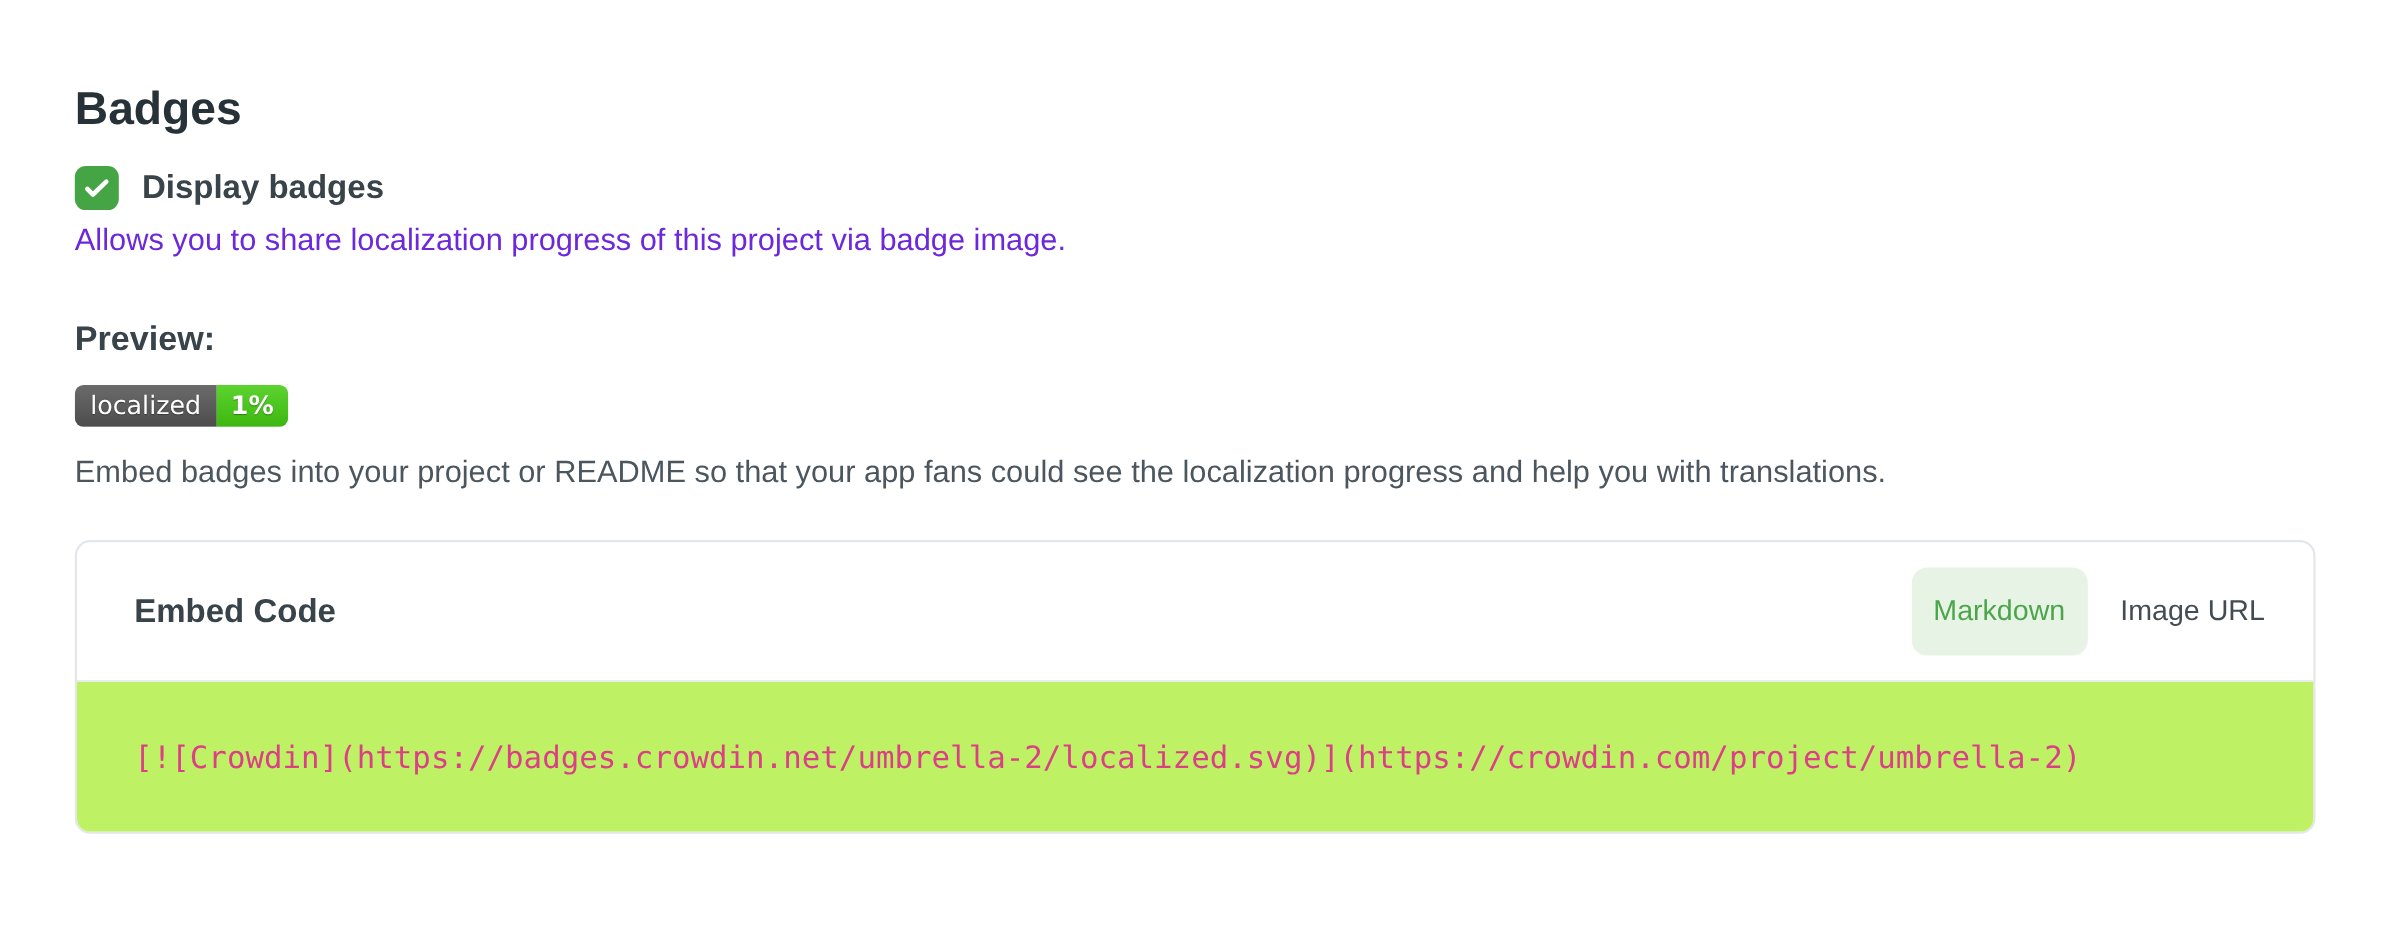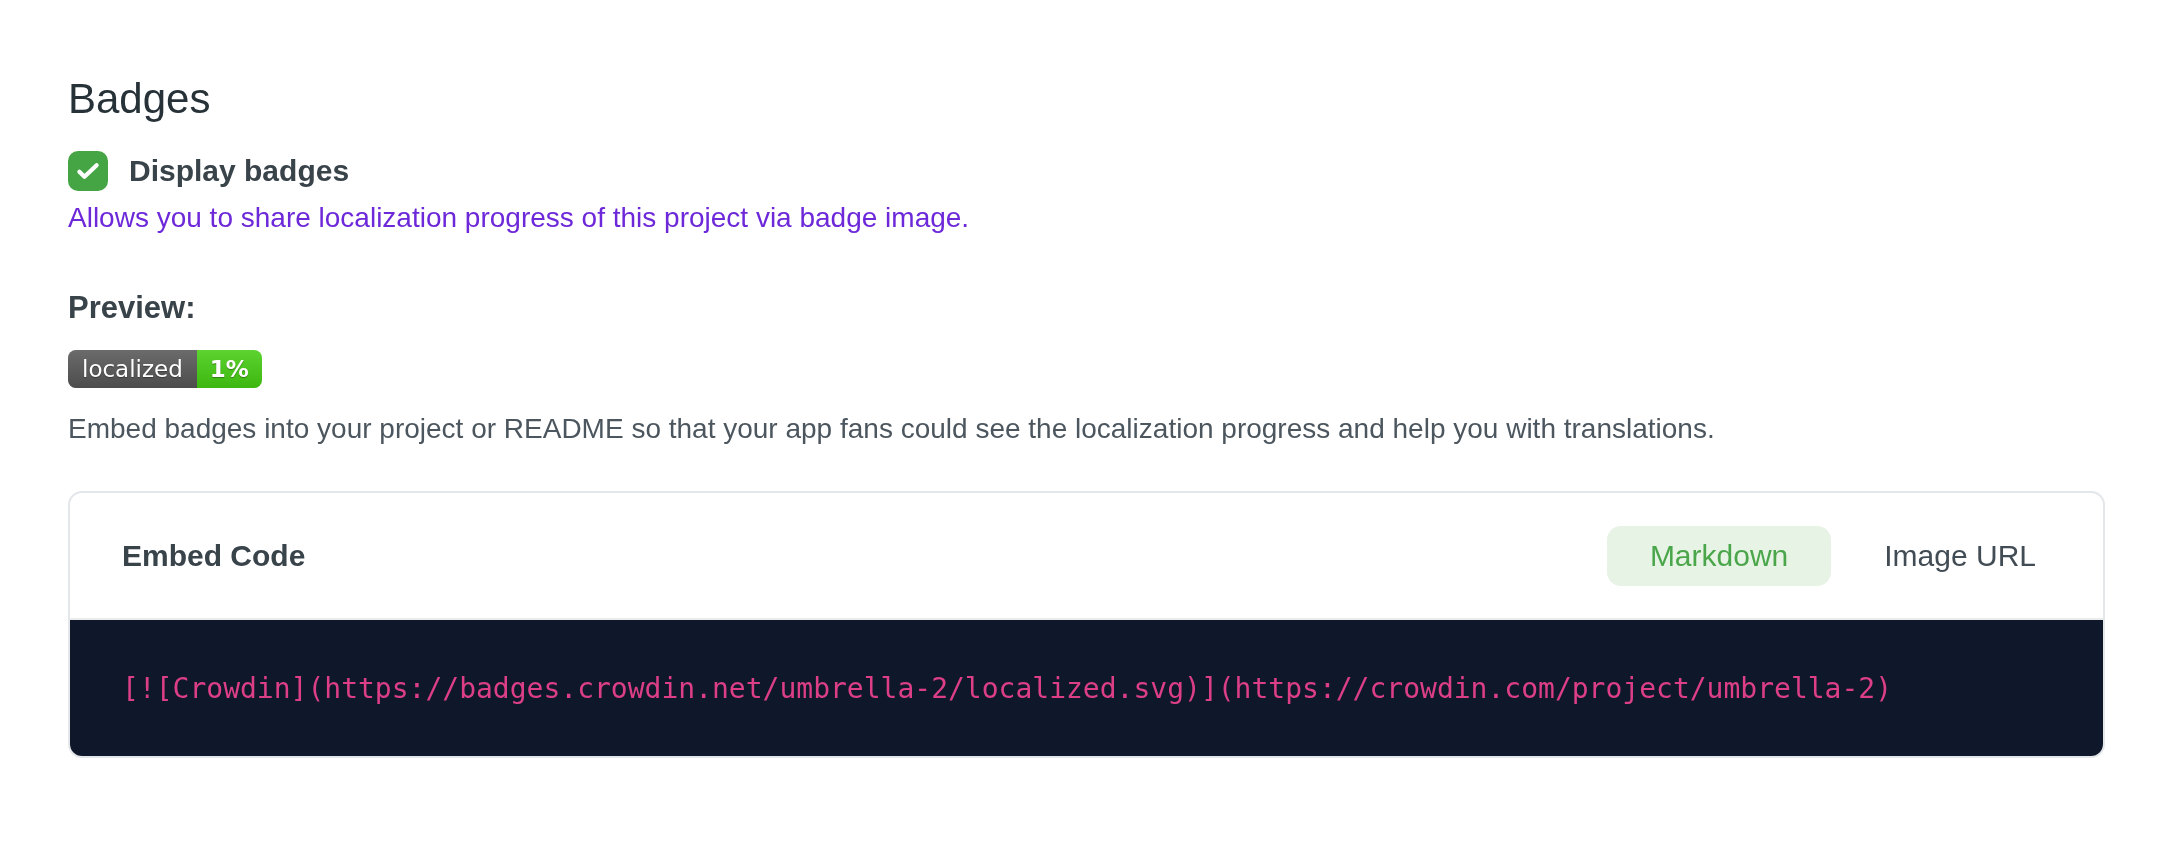--- a/index.html
+++ b/index.html
@@ -13,21 +13,21 @@
     height: 860px;
     overflow: hidden;
   }
   .container {
     padding: 78px 64px 0 68px;
   }
   .page-title {
     margin: 0;
     font-size: 42px;
     line-height: 42px;
-    font-weight: 400;
+    font-weight: 700;
     color: #263238;
   }
   .check-row {
     margin-top: 30px;
     height: 42px;
     display: flex;
     align-items: center;
     gap: 21px;
   }
   .checkbox {
@@ -112,40 +112,40 @@
     font-weight: 700;
     color: #39434a;
   }
   .tabs {
     margin-left: auto;
     display: flex;
     align-items: center;
     gap: 10px;
   }
   .tab {
-    height: 60px;
-    padding: 0 43px;
+    height: 80px;
+    padding: 0 20px;
     border: none;
     border-radius: 14px;
     background: transparent;
     display: flex;
     align-items: center;
     font-family: "Liberation Sans", sans-serif;
-    font-size: 30px;
+    font-size: 26px;
     color: #424c54;
     cursor: pointer;
   }
   .tab.active {
     color: #4ba64b;
     background: #e7f3e4;
   }
   .card-code {
     height: 138px;
     box-sizing: border-box;
-    background: #0f172a;
+    background: #bef264;
     border-top: 2px solid #e9ebed;
     border-radius: 0 0 12px 12px;
     display: flex;
     align-items: center;
     padding: 0 52px;
   }
   .code-text {
     font-family: "DejaVu Sans Mono", monospace;
     font-size: 28px;
     color: #dd3f87;

